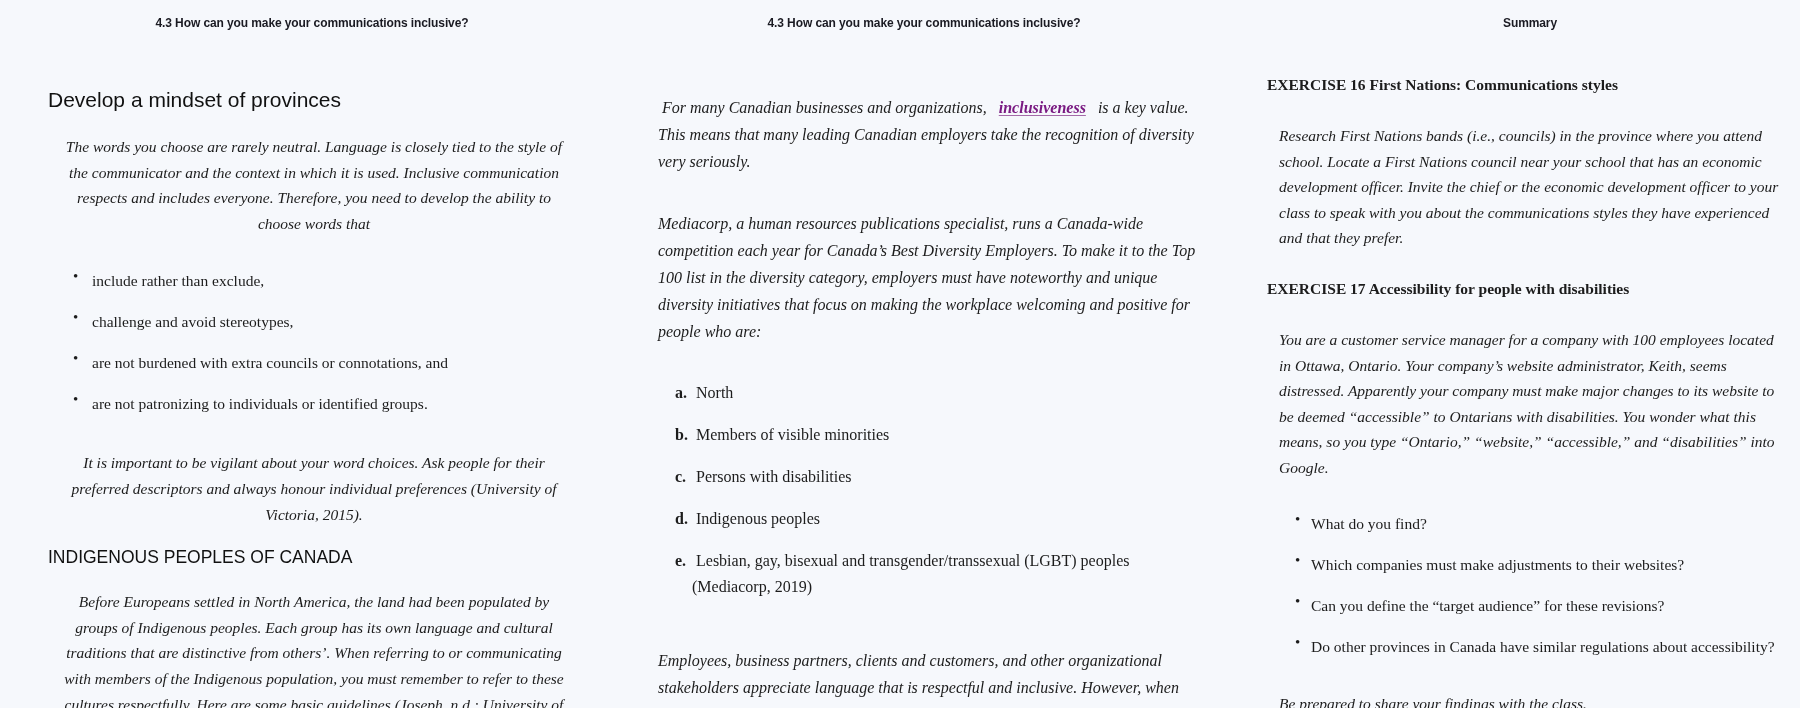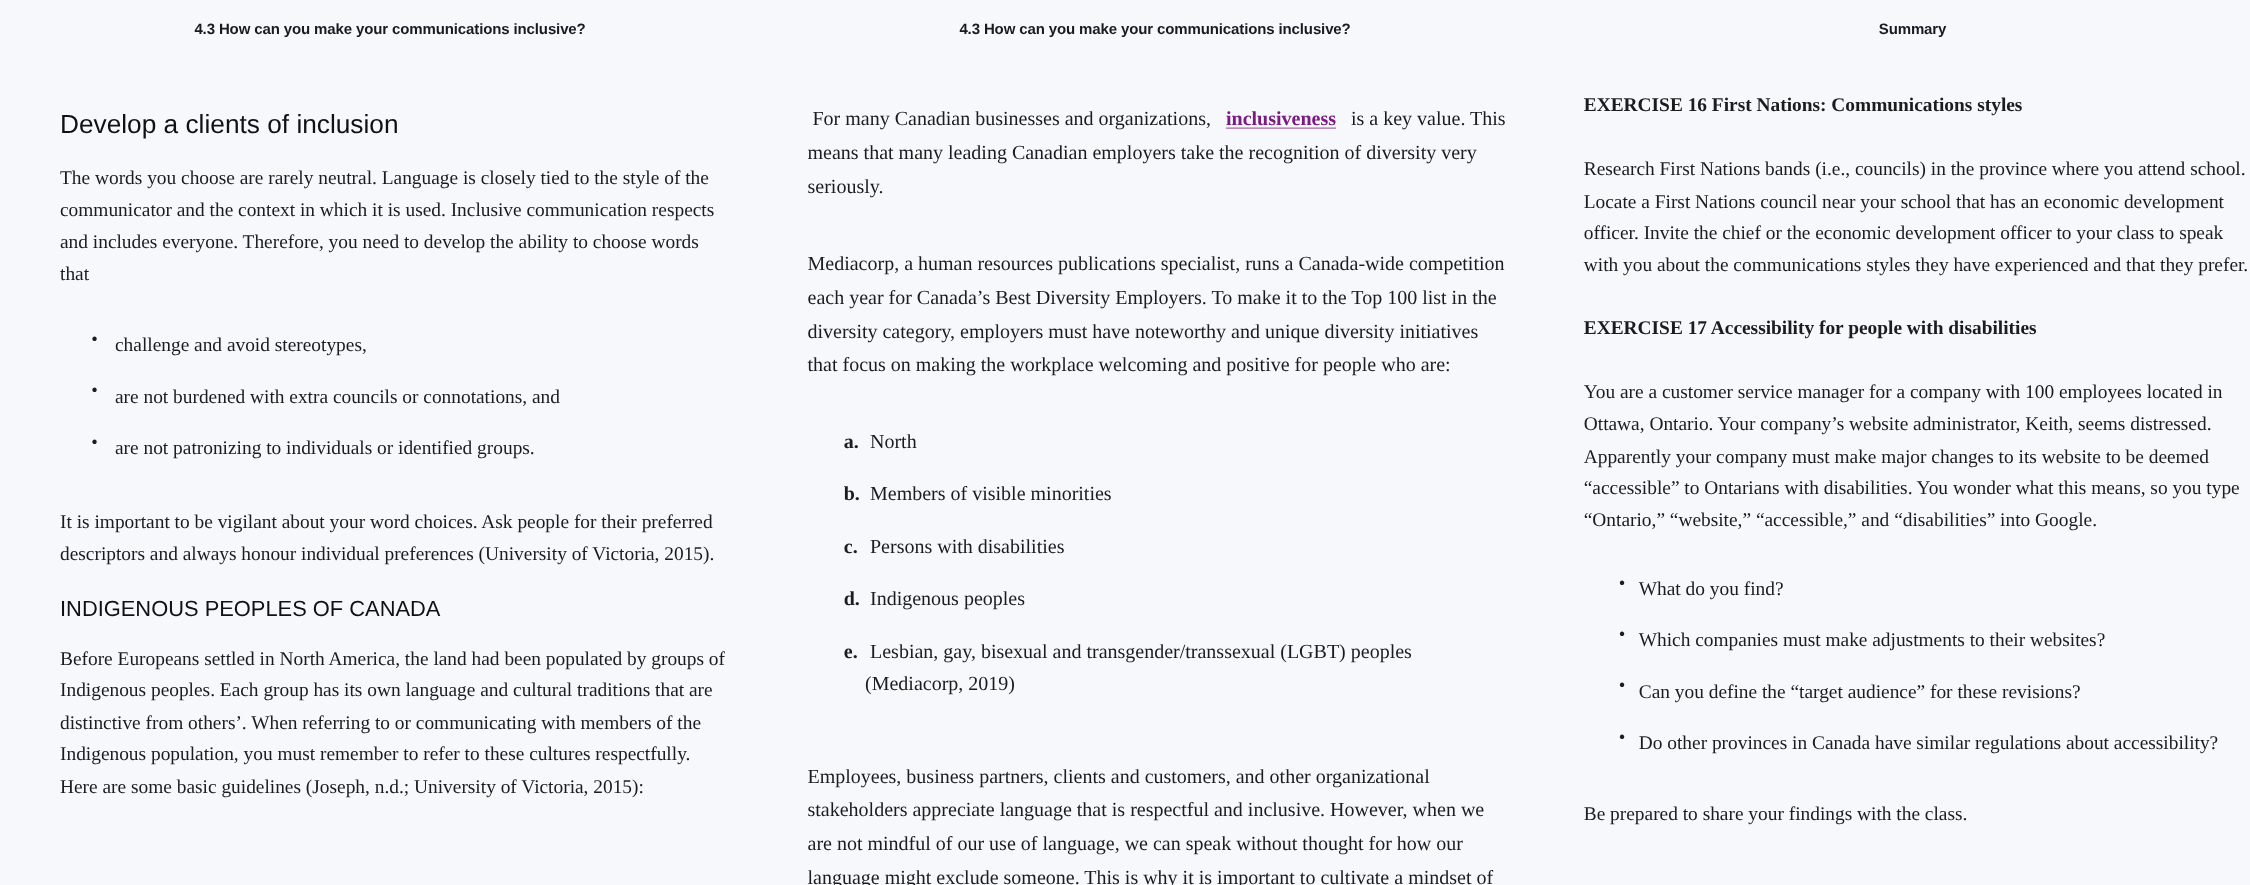--- a/index.html
+++ b/index.html
@@ -17,45 +17,46 @@
   .p1 .running-head { padding-right: 0; width: 612px; }
   .p2 .running-head { width: 640px; }
   .p3 .running-head { width: 612px; }
   .content { position: absolute; font-family: "Liberation Serif", serif; font-size: 15.5px; line-height: 25.6px; color: #1c1c1c; }
   .p1 .content { left: 36px; top: 74px; width: 548px; }
   .p2 .content { left: 34px; top: 70px; width: 580px; font-size: 16px; line-height: 27px; }
   .p3 .content { left: 35px; top: 61px; width: 548px; font-size: 15.5px; line-height: 25.6px; }
   h2.sans { font-family: "Liberation Sans", sans-serif; font-weight: normal; color: #111; }
   .h-mindset { font-size: 21px; line-height: 28px; margin-bottom: 8px; }
   .h-indig { font-size: 17.5px; line-height: 24px; margin: 8px 0 8px 0; }
-  p { margin: 0; }
-  .p1 p { margin-bottom: 10px; }
+  p { margin: 12px; font-style: italic; }
+  .p1 p { margin-bottom: 10px; text-align: center; }
   ul.bullets { list-style: none; margin: 20px 0 14px 0; }
   ul.bullets li { position: relative; padding-left: 44px; line-height: 25px; margin-bottom: 8px; }
   ul.bullets li::before { content: "•"; position: absolute; left: 25px; top: 0; font-size: 15px; }
   .p2 p { margin-bottom: 27px; }
   ol.alpha { list-style: none; margin: -4px 0 27px 0; }
   ol.alpha li { position: relative; padding-left: 46px; margin-bottom: 8px; line-height: 26px; }
   ol.alpha li .mark { position: absolute; left: 25px; top: 0; font-weight: bold; width: 18px; text-align: right; }
   .link { color: #7a1a82; font-weight: bold; text-decoration: underline; text-decoration-color: #a46aa8; text-underline-offset: 2px; }
   .ex-title { font-weight: bold; font-size: 15.5px; line-height: 24px; margin-bottom: 18px; }
   .p3 p.body { margin-bottom: 18px; }
   .p3 ul.bullets { margin: 4px 0 12px 0; }
   .p3 ul.bullets li { padding-left: 44px; margin-bottom: 7.5px; line-height: 25.5px; }
   .p3 ul.bullets li::before { left: 28px; }
 </style>
 </head>
 <body>
 
 <section class="panel p1">
   <div class="running-head">4.3 How can you make your communications inclusive?</div>
   <div class="content">
-    <h2 class="sans h-mindset">Develop a clients of inclusion</h2>
+    <h2 class="sans h-mindset">Develop a mindset of provinces</h2>
     <p>The words you choose are rarely neutral. Language is closely tied to the style of the communicator and the context in which it is used. Inclusive communication respects and includes everyone. Therefore, you need to develop the ability to choose words that</p>
     <ul class="bullets">
+      <li>include rather than exclude,</li>
       <li>challenge and avoid stereotypes,</li>
       <li>are not burdened with extra councils or connotations, and</li>
       <li>are not patronizing to individuals or identified groups.</li>
     </ul>
     <p>It is important to be vigilant about your word choices. Ask people for their preferred descriptors and always honour individual preferences (University of Victoria, 2015).</p>
     <h2 class="sans h-indig">INDIGENOUS PEOPLES OF CANADA</h2>
     <p>Before Europeans settled in North America, the land had been populated by groups of Indigenous peoples. Each group has its own language and cultural traditions that are distinctive from others’. When referring to or communicating with members of the Indigenous population, you must remember to refer to these cultures respectfully. Here are some basic guidelines (Joseph, n.d.; University of Victoria, 2015):</p>
   </div>
 </section>
 

